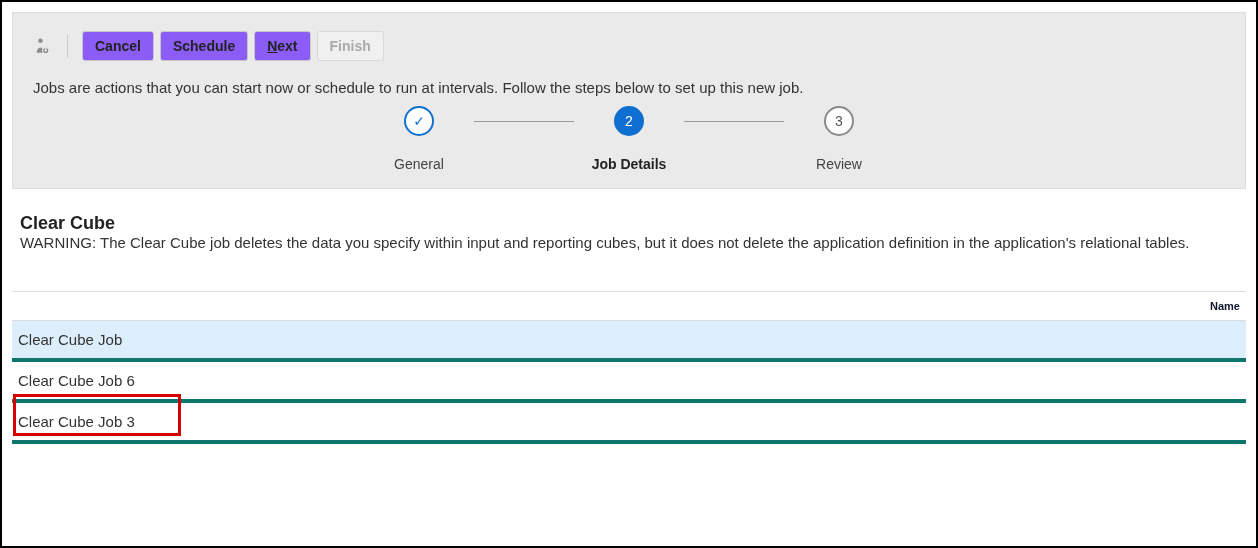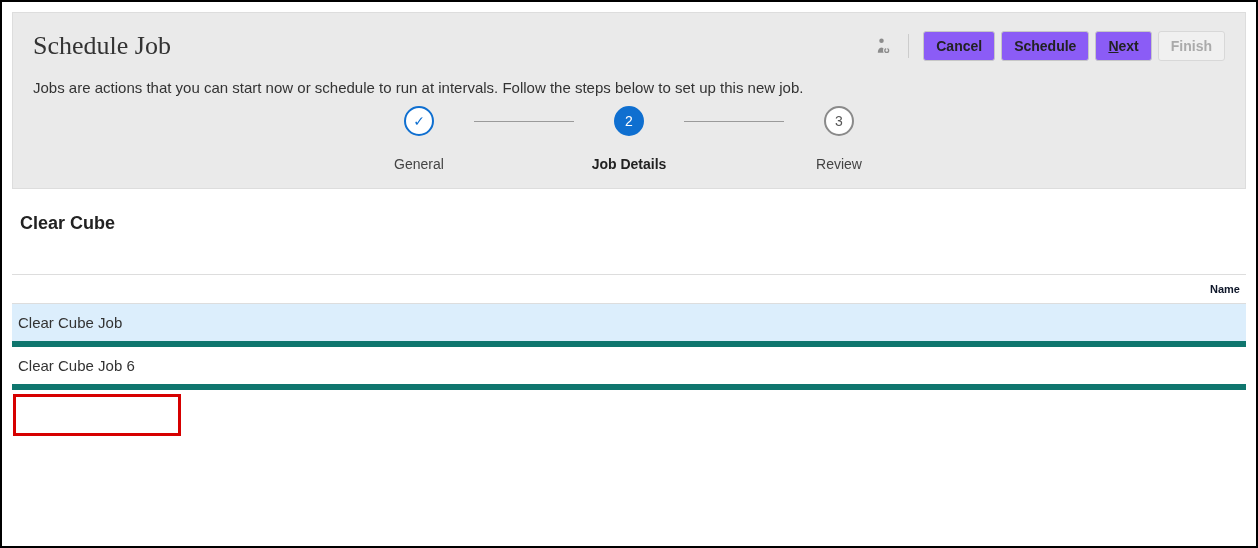--- a/index.html
+++ b/index.html
@@ -136,42 +136,41 @@
     text-align: right;
     font-weight: 700;
     font-size: 11px;
     padding: 8px 6px 8px 6px;
     border-top: 1px solid #ddd;
     border-bottom: 1px solid #ddd;
     color: #0f172a;
   }
   .table-wrap tbody td {
     padding: 10px 6px;
-    border-bottom: 6px solid #0f766e;
+    border-bottom: 4px solid #0f766e;
     font-size: 15px;
     color: #333;
     cursor: pointer;
   }
   .table-wrap tbody tr.selected td {
     background: #dceefc;
   }
   .highlight {
     position: absolute;
     border: 3px solid #d60000;
     pointer-events: none;
   }
 </style>
 </head>
 <body>
 
 <div class="outer">
 
   <div class="top-panel">
     <div class="top-row">
-      <div class="page-title">Schedule Job</div>
       <div class="top-actions">
         <span class="user-icon">
           <svg viewBox="0 0 24 24" width="18" height="20" fill="#8c8c8c">
             <circle cx="10" cy="5" r="3"></circle>
             <path d="M5 21c0-4 2-7 5-7s5 3 5 7H5z"></path>
             <circle cx="17" cy="18" r="4.2" fill="#8c8c8c" stroke="#eaeaea" stroke-width="1.5"></circle>
             <circle cx="17" cy="18" r="1.6" fill="#eaeaea"></circle>
             <rect x="16.2" y="13.8" width="1.6" height="3.2" fill="#eaeaea"></rect>
           </svg>
         </span>
@@ -206,35 +205,39 @@
       <div class="connector"></div>
       <div class="step">
         <div class="step-circle">3</div>
         <div class="step-label">Review</div>
       </div>
     </div>
   </div>
 
   <div class="section">
     <div class="section-title">Clear Cube</div>
+    <div class="section-desc">WARNING: The Clear Cube job deletes the data you specify within input and reporting cubes, but it does not delete the application definition in the application's relational tables.</div>
   </div>
 
   <div class="table-wrap">
     <table>
       <thead>
         <tr>
           <th>Name</th>
         </tr>
       </thead>
       <tbody>
         <tr class="selected">
           <td>Clear Cube Job</td>
         </tr>
         <tr>
           <td>Clear Cube Job 6</td>
         </tr>
+        <tr>
+          <td>Clear Cube Job 3</td>
+        </tr>
       </tbody>
     </table>
   </div>
 
   <div class="highlight" style="left:11px; top:392px; width:168px; height:42px;"></div>
 
 </div>
 
 </body></html>

